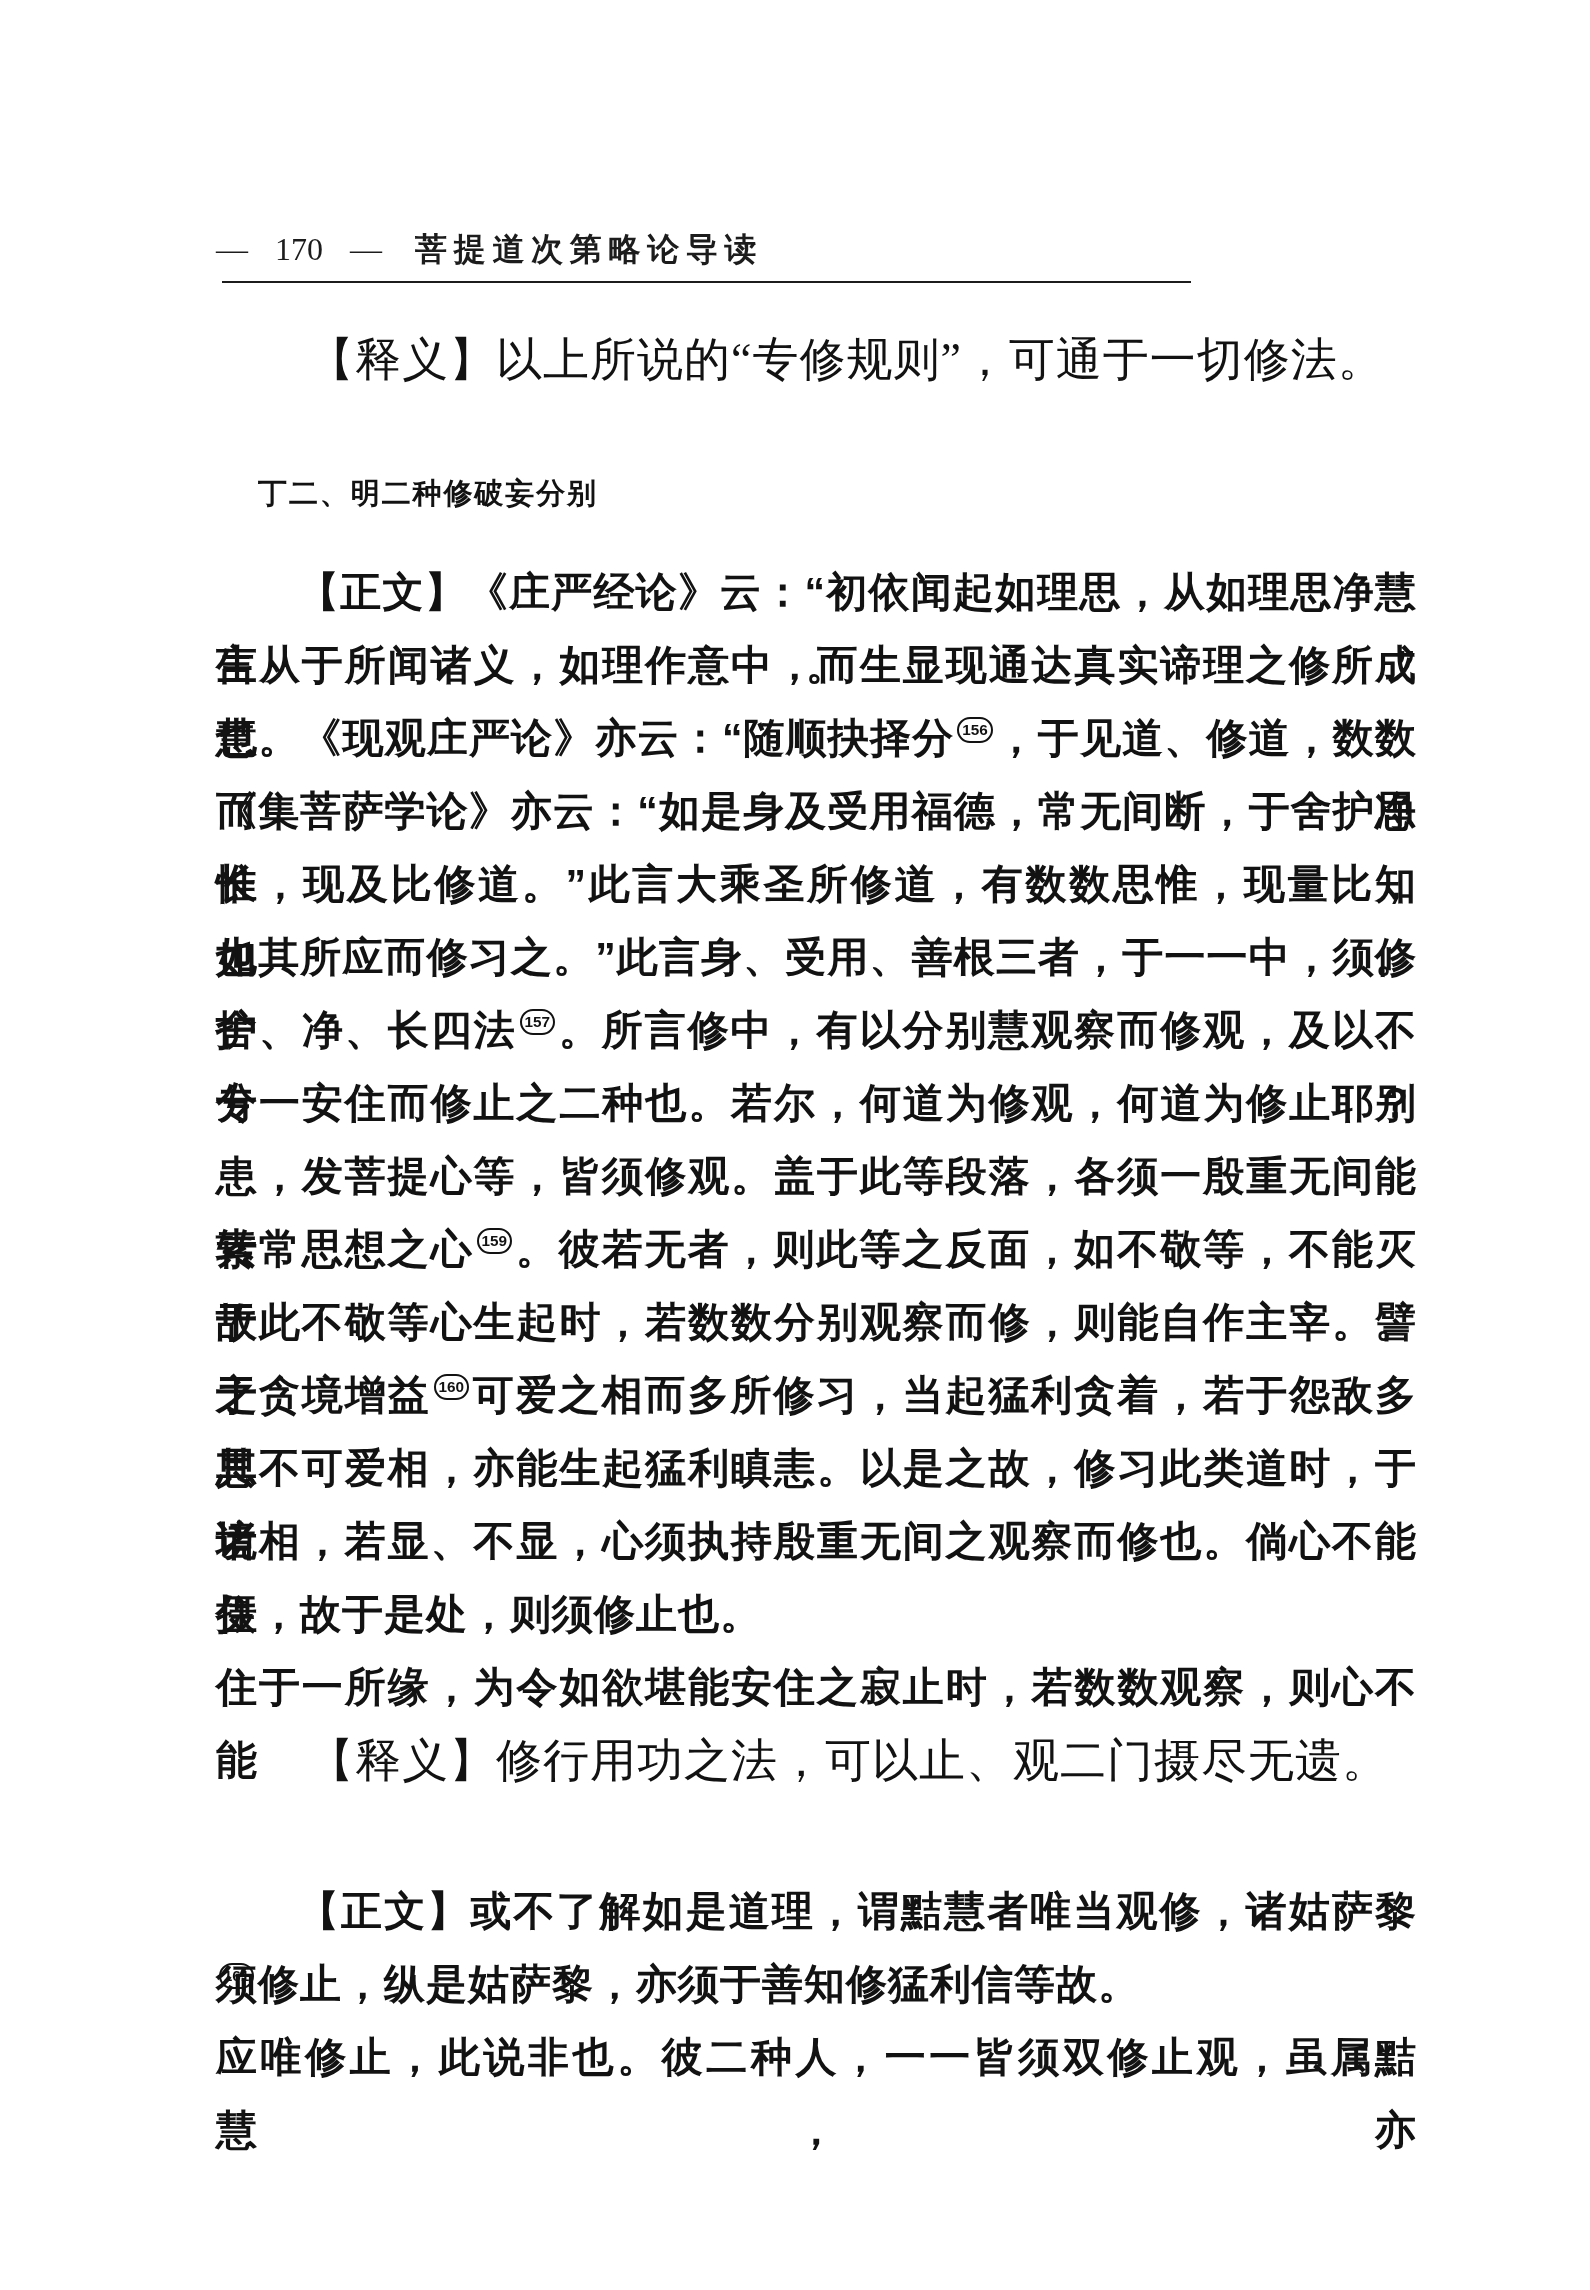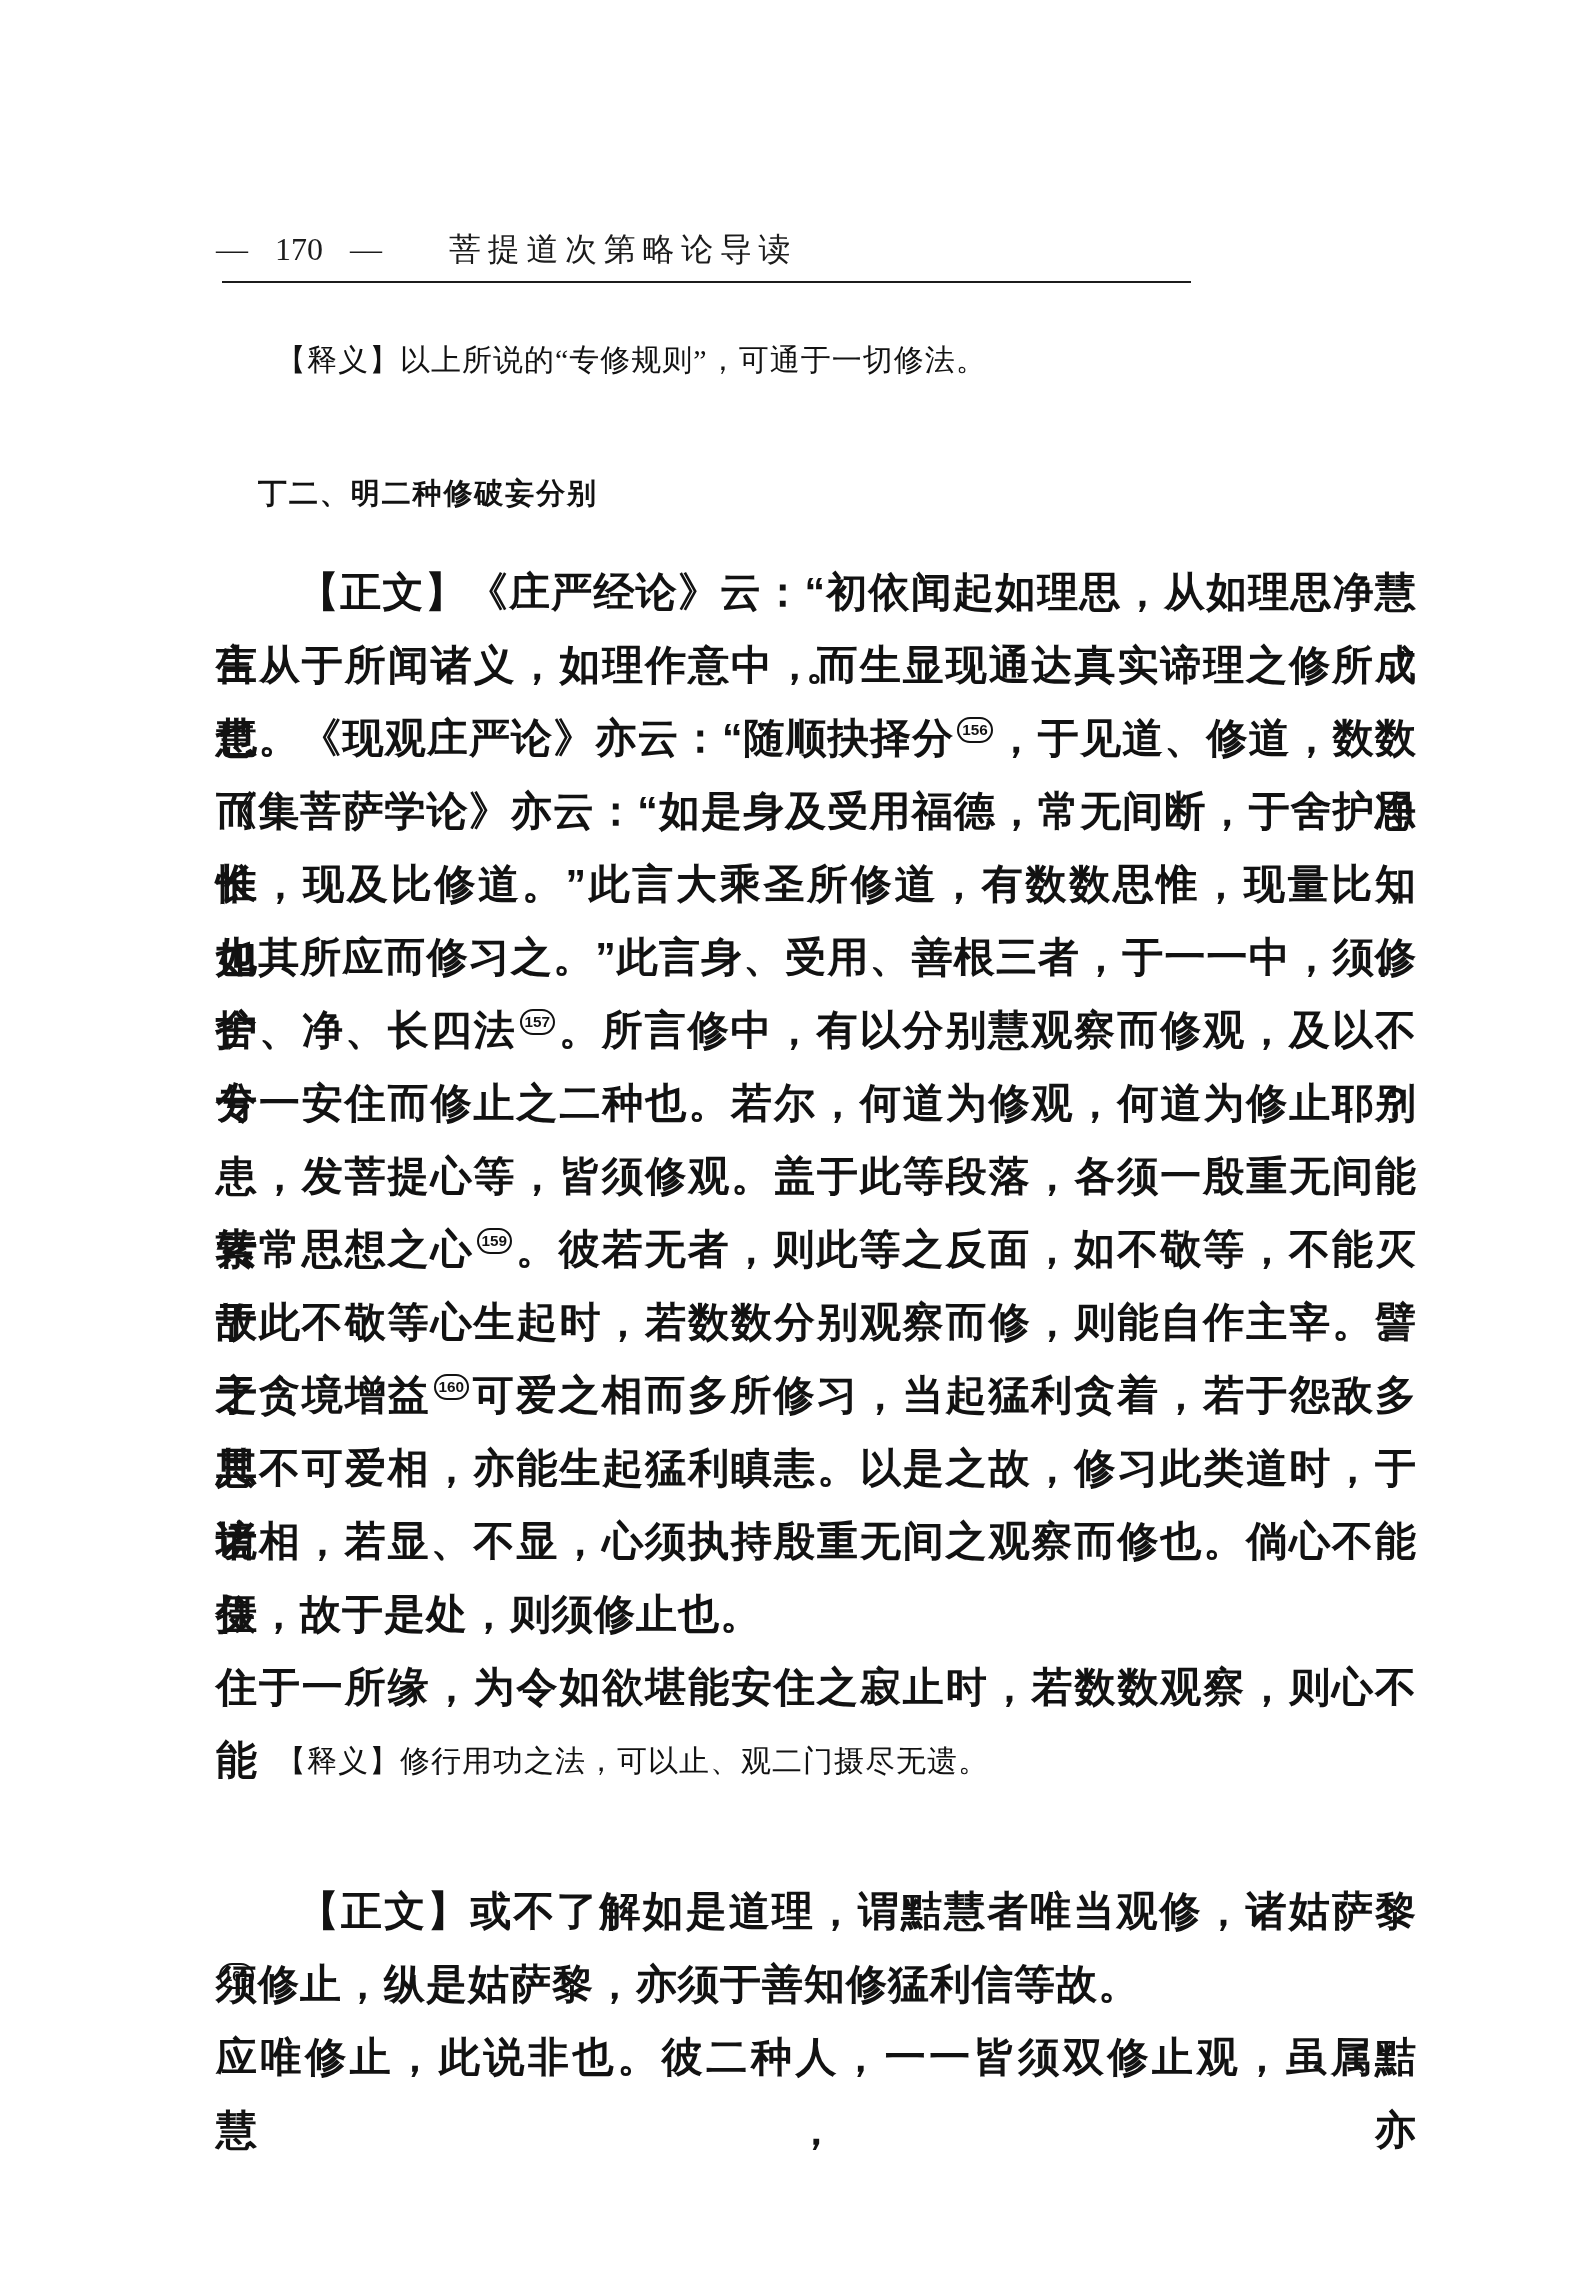--- a/index.html
+++ b/index.html
@@ -13,36 +13,36 @@
     font-family:"Liberation Sans", sans-serif;
     overflow:hidden;
   }
   
   .hdr {
     display:flex; align-items:baseline;
     font-family:"Liberation Serif", serif;
     font-size:32px; font-weight:400; color:#1c1c1c;
   }
   .hdr .numgrp { display:flex; align-items:baseline; gap:27px; }
-  .hdr .title { margin-left:67px; letter-spacing:6.7px; font-weight:400; }
+  .hdr .title { margin-left:33px; letter-spacing:6.7px; font-weight:700; }
   .hdr-rule { height:2.9px; background:#1c1c1c; width:969px; margin-top:8.6px; margin-left:5.7px; }
 
   
   .bodytext { margin-top:40px; }
   .line {
     font-size:41px; font-weight:700;
     line-height:73px; height:73px;
     letter-spacing:1px;
     white-space:normal;
   }
   .j { text-align:justify; text-align-last:justify; }
   .ind2 { text-indent:2em; }
   .shiyi {
     font-family:"Liberation Serif", serif;
-    font-weight:400; font-size:30px;
+    font-weight:400; font-size:46px;
     line-height:73px; height:73px;
     text-indent:2em; letter-spacing:1px;
   }
   .shiyi1 { margin-top:7.6px; }
   .heading {
     margin-top:69px;
     font-size:29px; font-weight:800;
     line-height:57px; height:57px;
     text-indent:1.45em; letter-spacing:1.9px;
   }

